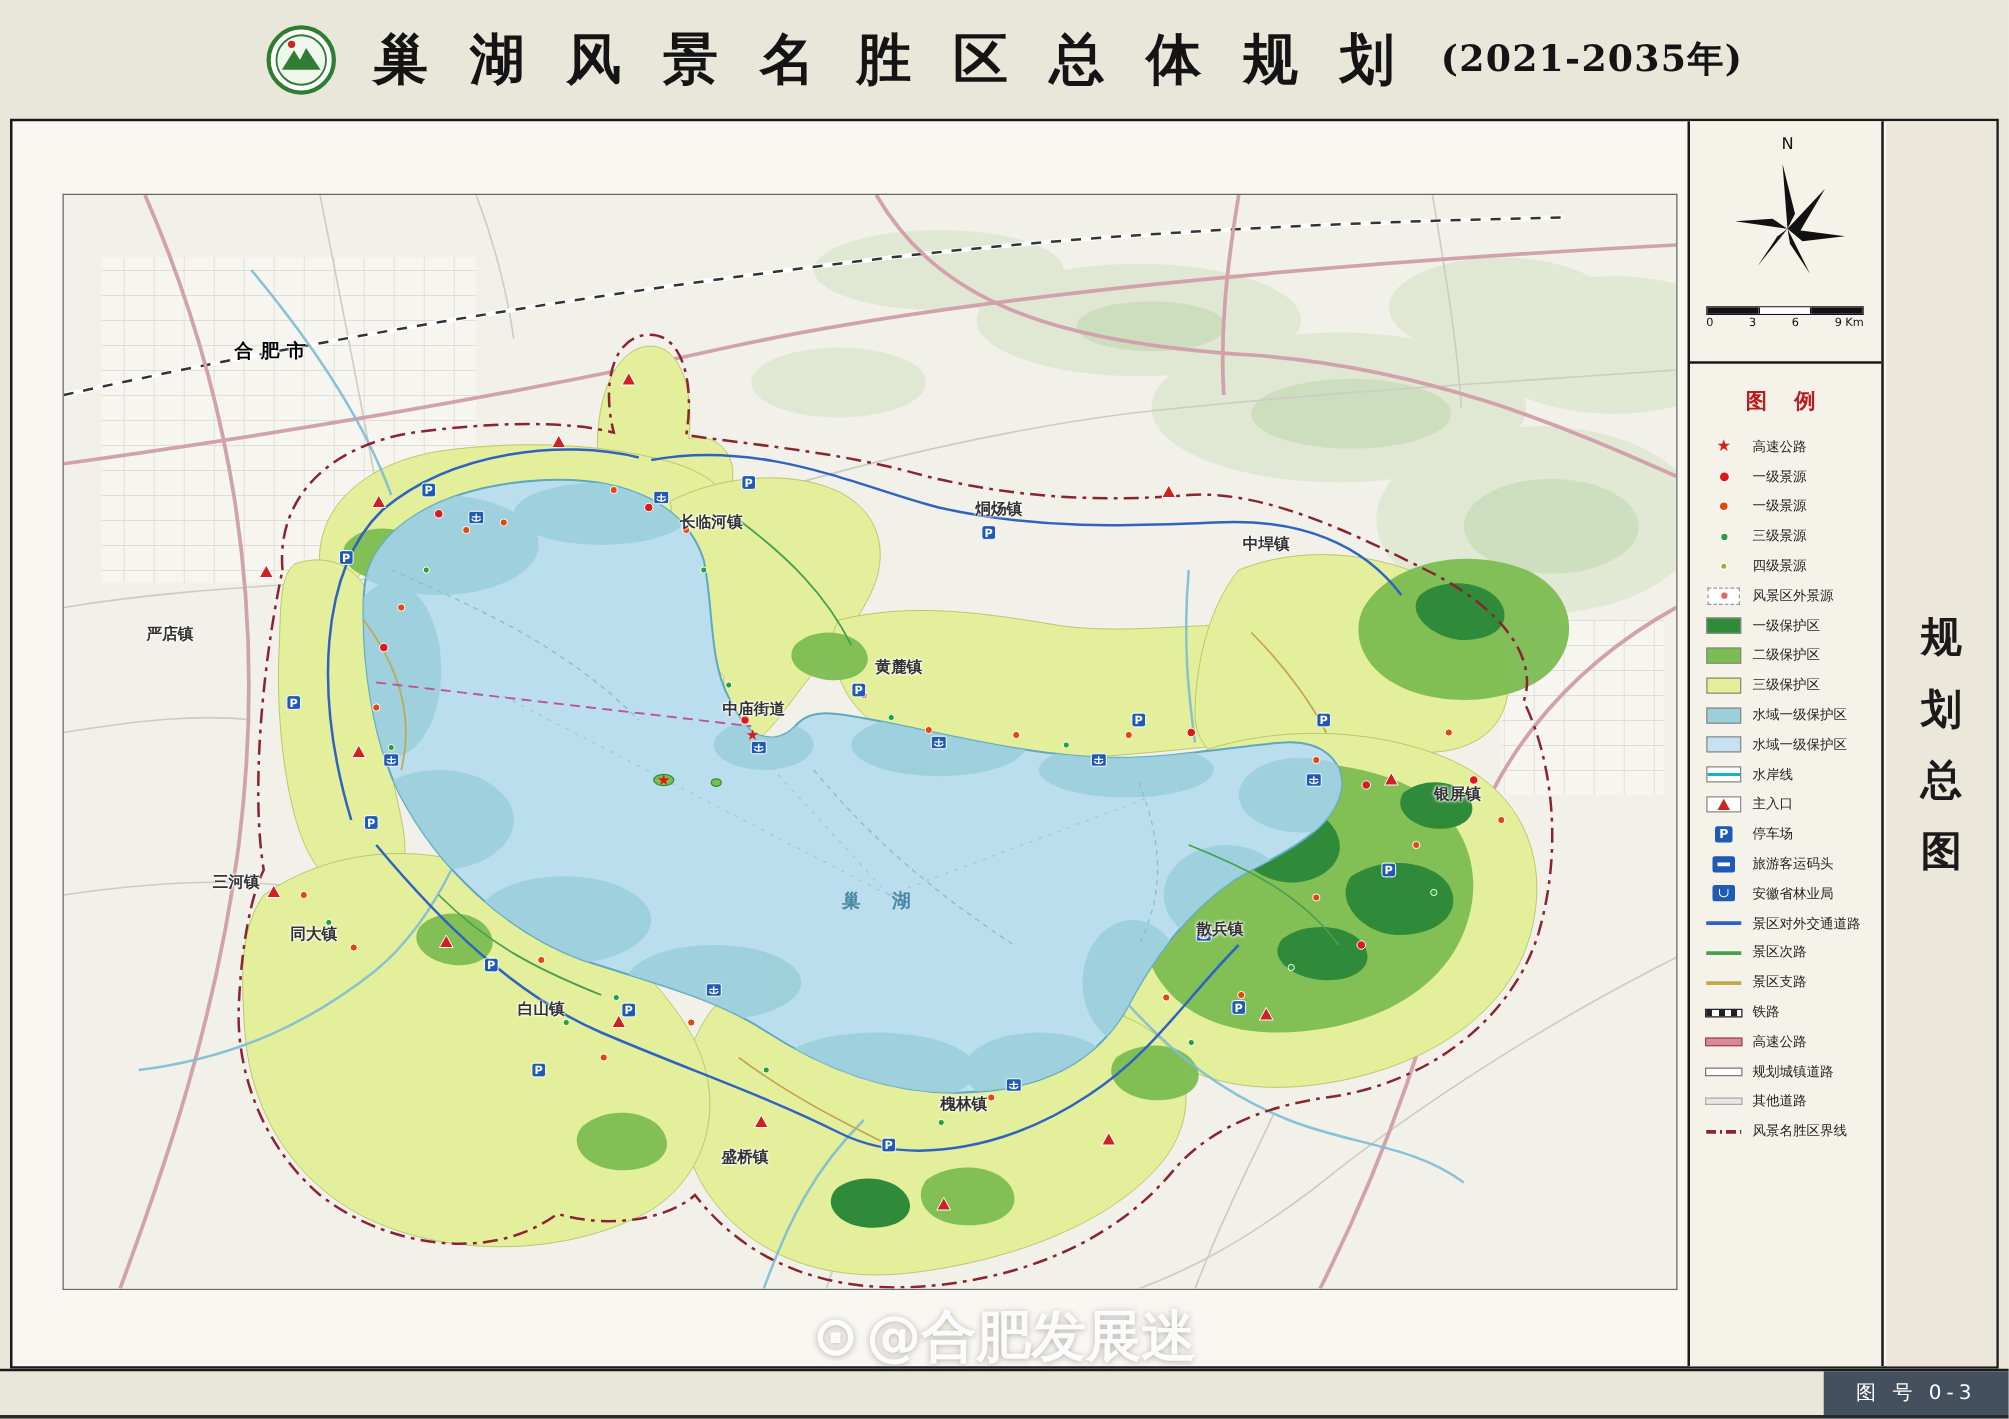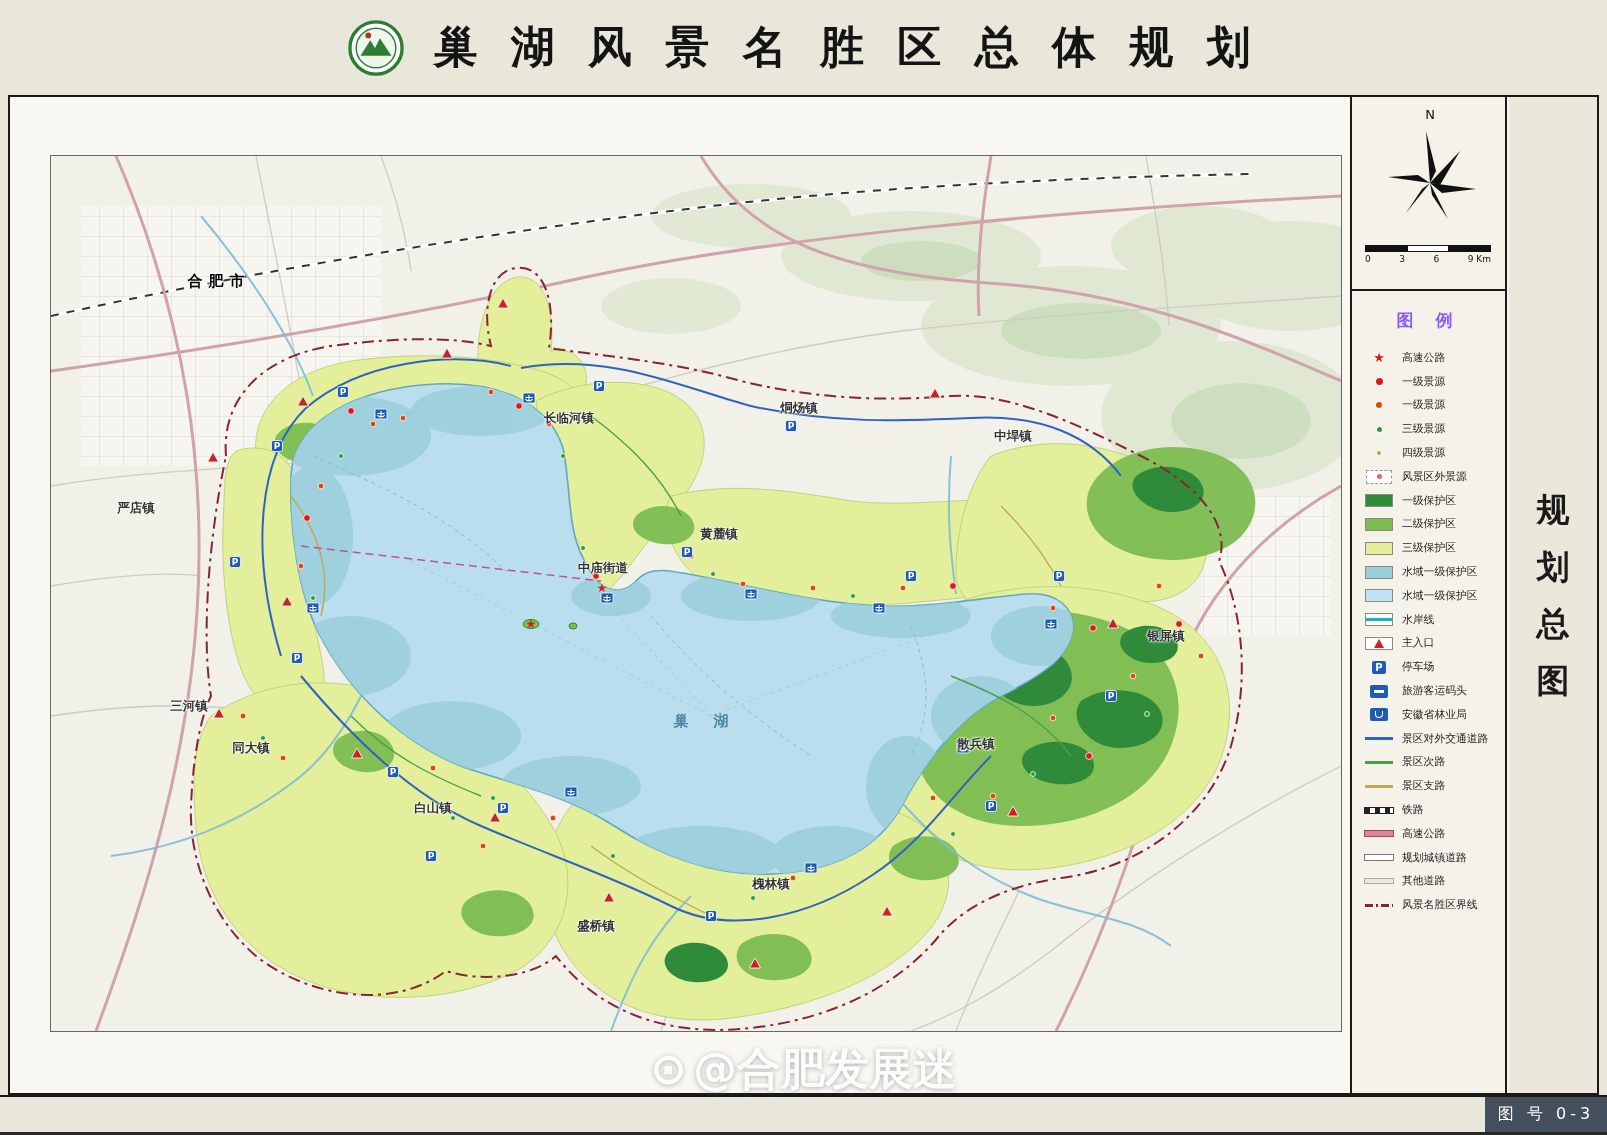--- a/index.html
+++ b/index.html
@@ -34,21 +34,21 @@
   .compass-box{position:relative;height:192px;border-bottom:2px solid #1a1a1a;}
   .north-svg{position:absolute;left:18px;top:6px;}
   .scalebar{position:absolute;left:13px;top:148px;width:126px;}
   .scalebar-bar{display:flex;height:5px;border:1px solid #111;background:#fff;}
   .seg{flex:1;display:block;}
   .seg.black{background:#111;}
   .seg.white{background:#fff;border-left:1px solid #111;border-right:1px solid #111;}
   .scalebar-labels{display:flex;justify-content:space-between;font-size:9px;
     color:#111;margin-top:2px;}
   .legend-title{text-align:center;font-size:17px;font-weight:bold;
-    letter-spacing:8px;color:#8b5cf6;margin:18px 0 12px 0;}
+    letter-spacing:8px;color:#b91c1c;margin:18px 0 12px 0;}
   .legend-items{padding:2px 8px 0 12px;}
   .legend-row{display:flex;align-items:center;gap:8px;height:23.8px;}
   .swatch{width:30px;flex:0 0 30px;display:flex;align-items:center;justify-content:center;}
   .legend-label{font-size:10.8px;color:#222;white-space:nowrap;}
   .dot{border-radius:50%;display:inline-block;box-shadow:0 0 0 1px rgba(255,255,255,.9);}
   .dotbox{border:1px dashed #999;width:24px;height:12px;display:flex;
     align-items:center;justify-content:center;background:#fff;}
   .areabox{width:28px;height:13px;border:1px solid #8a8a80;display:block;box-sizing:border-box;}
   .flexc{display:flex;align-items:center;justify-content:center;background:#fff;}
   .tri{width:0;height:0;border-left:5px solid transparent;border-right:5px solid transparent;
@@ -74,40 +74,41 @@
     display:flex;flex-direction:column;align-items:center;justify-content:center;gap:24px;}
   .strip-char{font-family:"DejaVu Serif","Liberation Serif",serif;font-size:33px;
     font-weight:bold;color:#1a1a1a;line-height:1;}
   
   .footer{position:absolute;left:0;top:1095px;width:1607px;height:40px;background:#e9e6da;
     border-top:2px solid #1a1a1a;border-bottom:3px solid #2a2a2a;box-sizing:border-box;}
   .credits{position:absolute;left:36px;top:0;height:100%;display:flex;align-items:center;
     gap:12px;font-size:13.5px;color:#111;white-space:nowrap;}
   .credit-label{font-weight:bold;}
   .footer-date{margin-left:46px;}
-  .sheet-badge{position:absolute;right:0;top:0;height:100%;width:122px;background:#44505e;
+  .sheet-badge{position:absolute;right:0;top:0;height:100%;width:148px;background:#44505e;
     color:#fff;display:flex;align-items:center;justify-content:center;
     font-size:16px;letter-spacing:4px;}
   
   .watermark{position:absolute;left:50%;top:1040px;transform:translateX(-50%);
     z-index:50;font-size:44px;font-weight:bold;white-space:nowrap;
     color:rgba(255,255,255,.93);text-shadow:0 1px 5px rgba(90,90,90,.45);}
   .watermark .wm-logo{margin-right:6px;}
 </style>
 </head>
 <body>
 
 <div class="header">
   <svg width="58" height="58" viewBox="0 0 60 60">
     <circle cx="30" cy="30" r="27" fill="#fff" stroke="#2e7d32" stroke-width="3.5"></circle>
     <circle cx="30" cy="30" r="20.5" fill="#eef6ee" stroke="#2e7d32" stroke-width="1.5"></circle>
     <path d="M14 38 L24 22 L29 30 L34 20 L46 38 Z" fill="#2e7d32"></path>
     <circle cx="22" cy="17" r="3" fill="#c62828"></circle>
   </svg>
   <span class="title">巢 湖 风 景 名 胜 区 总 体 规 划</span>
+  <span class="subtitle">(2021-2035年)</span>
 </div>
 
 <div class="frame">
 
   <div class="map-wrap">
     <svg width="1290" height="875" viewBox="0 0 1290 875">
       <defs>
         <pattern id="citygrid" width="24" height="20" patternUnits="userSpaceOnUse">
           <path d="M24 0 H0 V20" fill="none" stroke="#d7d7cf" stroke-width="1"></path>
         </pattern>

